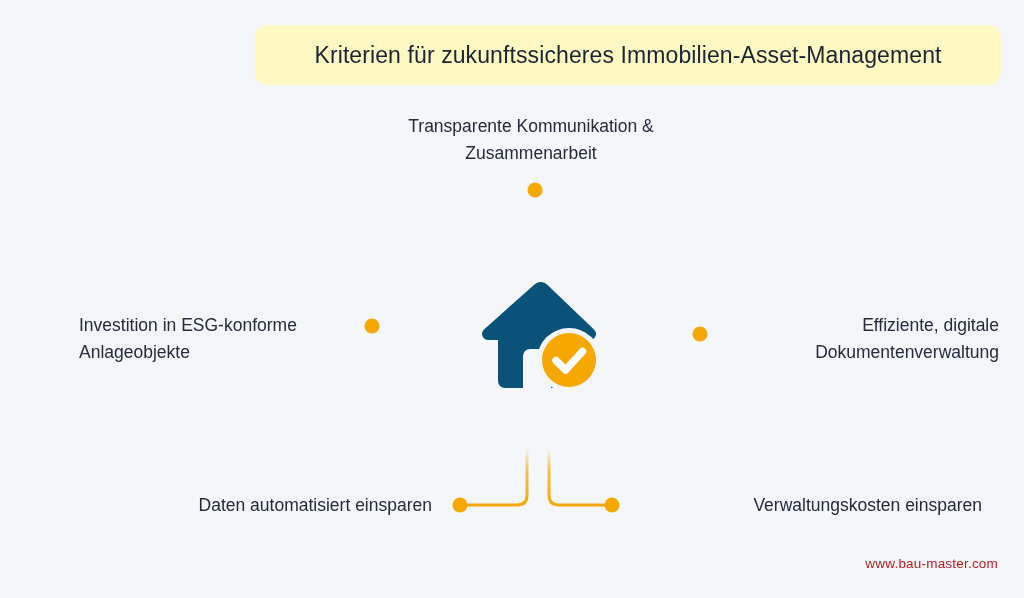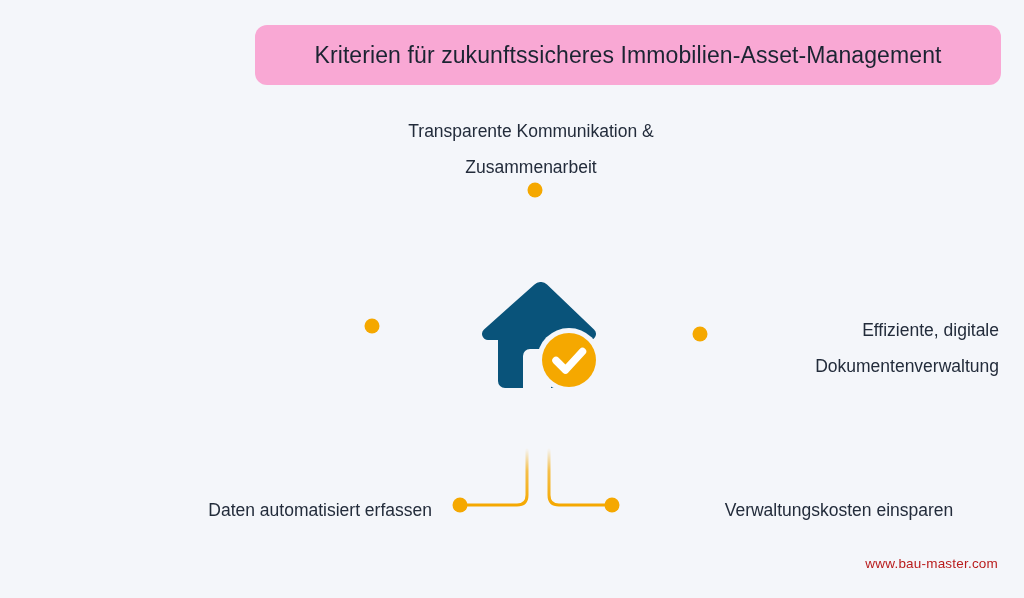--- a/index.html
+++ b/index.html
@@ -22,41 +22,41 @@
     height: 598px;
   }
 
   
   #title-card {
     position: absolute;
     left: 255px;
     top: 25px;
     width: 746px;
     height: 60px;
-    background: #f9a8d4;
+    background: #fef9c3;
     border-radius: 12px;
     display: flex;
     align-items: center;
     justify-content: center;
     box-sizing: border-box;
     padding: 0 22px;
   }
   #title-text {
     font-size: 23px;
     color: #1b2432;
     letter-spacing: 0.1px;
     white-space: nowrap;
     font-weight: 400;
   }
 
   
   .label {
     position: absolute;
     font-size: 17.5px;
-    line-height: 36px;
+    line-height: 27px;
     color: #232c3b;
     font-weight: 400;
   }
   #label-top {
     left: 371px;
     top: 113px;
     width: 320px;
     text-align: center;
   }
   #label-left {
@@ -71,24 +71,24 @@
     width: 280px;
     text-align: right;
   }
   #label-bottom-left {
     left: 110px;
     top: 492px;
     width: 322px;
     text-align: right;
   }
   #label-bottom-right {
-    left: 679px;
+    left: 662px;
     top: 492px;
     width: 320px;
-    text-align: center;
+    text-align: right;
   }
 
   
   #connectors {
     position: absolute;
     left: 0;
     top: 0;
     width: 1024px;
     height: 598px;
     pointer-events: none;
@@ -200,22 +200,23 @@
 
     <circle cx="101" cy="78" r="32" fill="#f4f6fa"></circle>
 
     <circle cx="101" cy="78" r="27" fill="#f5a800"></circle>
 
     <path d="M88 78.5 L97.5 88 L114.5 69.5" fill="none" stroke="#ffffff" stroke-width="7.5" stroke-linecap="round" stroke-linejoin="round"></path>
   </svg>
 
   <div class="label" id="label-top">Transparente Kommunikation &amp; Zusammenarbeit</div>
 
+  <div class="label" id="label-left">Investition in ESG-konforme Anlageobjekte</div>
 
   <div class="label" id="label-right">Effiziente, digitale Dokumentenverwaltung</div>
 
-  <div class="label" id="label-bottom-left">Daten automatisiert erfassen</div>
+  <div class="label" id="label-bottom-left">Daten automatisiert einsparen</div>
 
   <div class="label" id="label-bottom-right">Verwaltungskosten einsparen</div>
 
   <div id="footer">www.bau-master.com</div>
 
 </div>
 
 </body></html>

